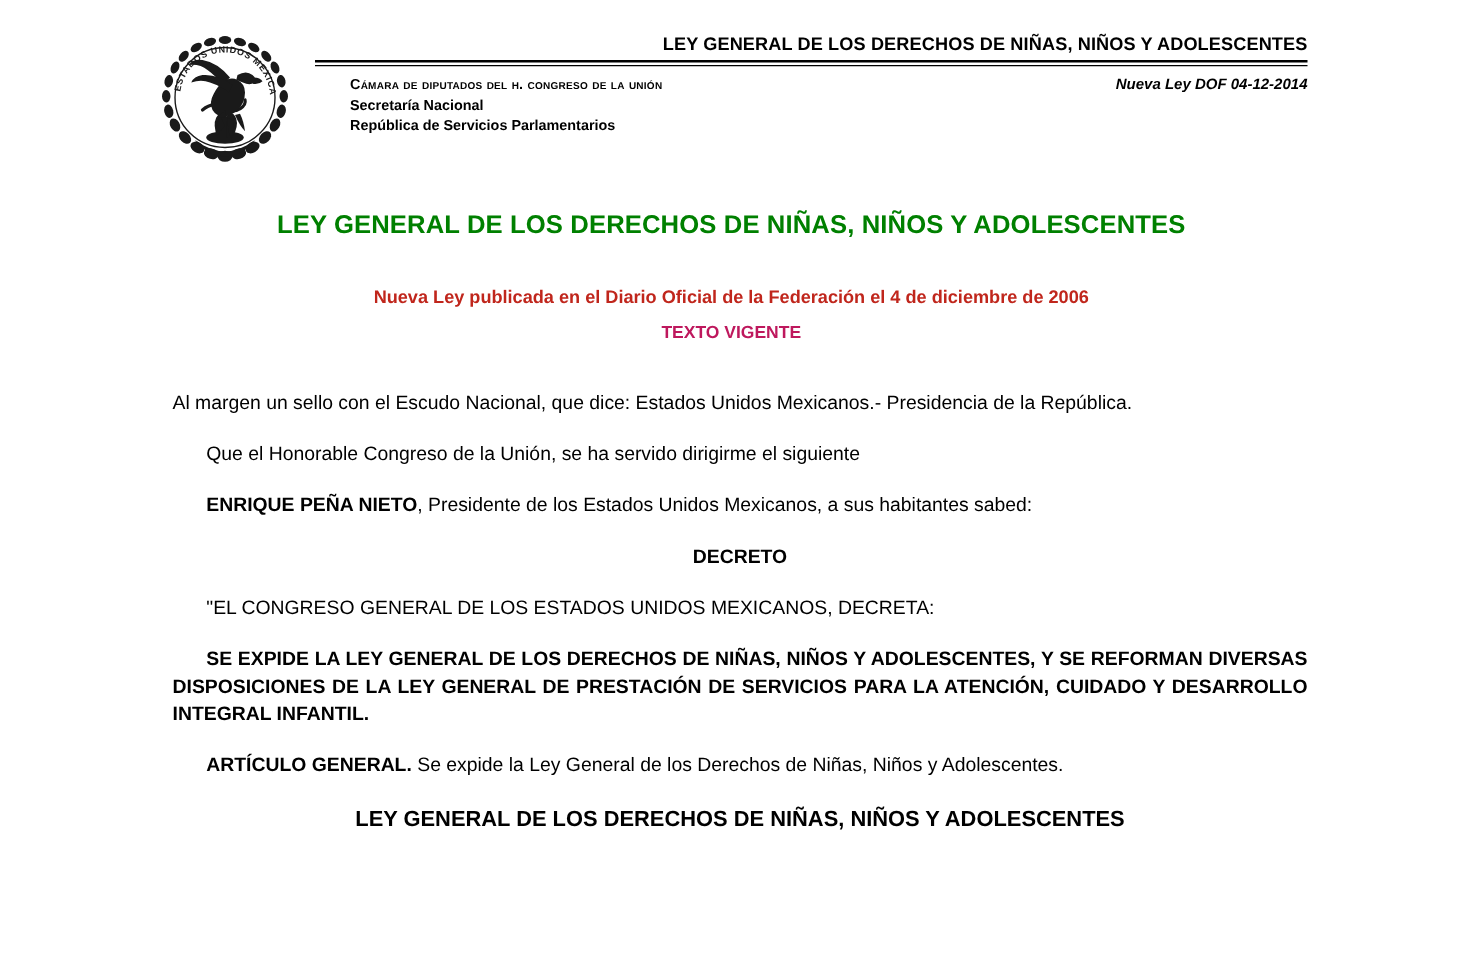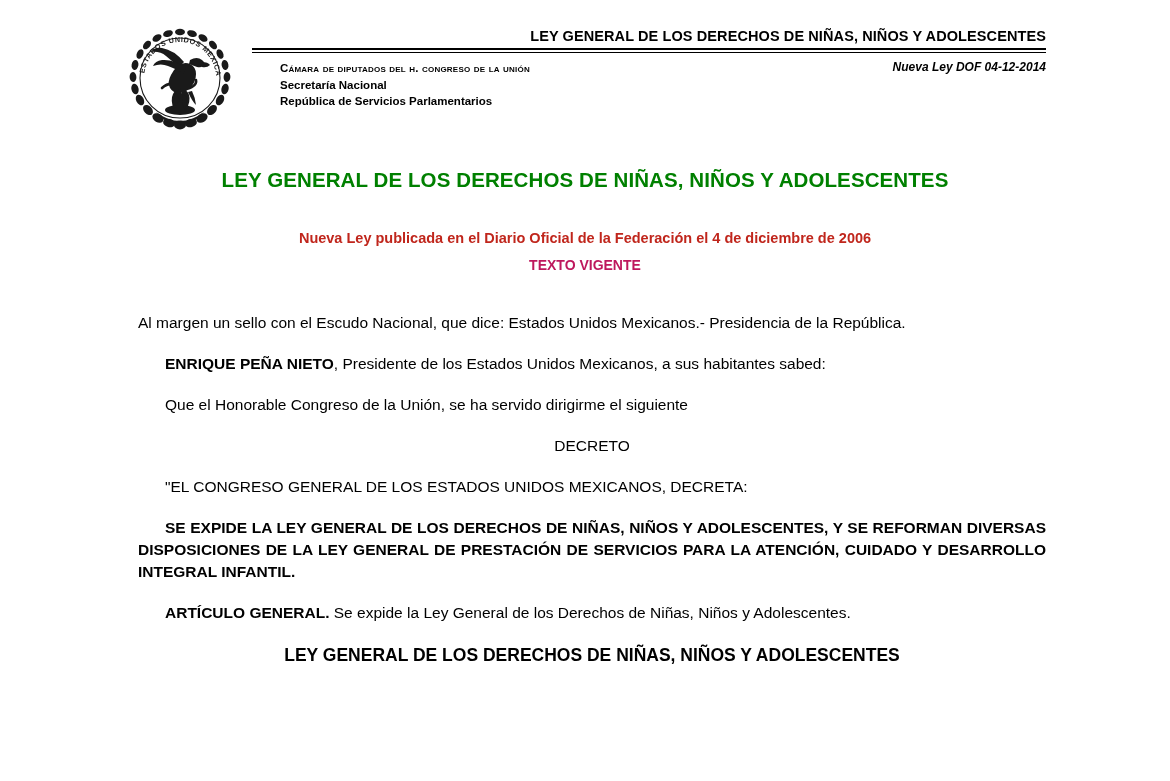--- a/index.html
+++ b/index.html
@@ -135,21 +135,21 @@
     line-height: 1.42;
     text-align: justify;
     text-justify: inter-word;
     margin: 0 0 19px 12px;
     color: #000;
   }
   .para.indent { text-indent: 27px; }
   .para.bold { font-weight: bold; }
   .para.center {
     text-align: center;
-    font-weight: normal;
+    font-weight: bold;
   }
   .para.center-title {
     text-align: center;
     font-weight: bold;
     font-size: 17.5px;
   }
   .lead-strong { font-weight: bold; }
 </style>
 </head>
 <body>
@@ -234,24 +234,24 @@
 </div>
 
 <div class="doc-title">LEY GENERAL DE LOS DERECHOS DE NIÑAS, NIÑOS Y ADOLESCENTES</div>
 <div class="texto-vigente">TEXTO VIGENTE</div>
 <div class="subtitle-red">Nueva Ley publicada en el Diario Oficial de la Federación el 4 de diciembre de 2006</div>
 
 <div class="body-area">
 
   <p class="para">Al margen un sello con el Escudo Nacional, que dice: Estados Unidos Mexicanos.- Presidencia de la República.</p>
 
+  <p class="para indent">Que el Honorable Congreso de la Unión, se ha servido dirigirme el siguiente</p>
+
   <p class="para indent"><span class="lead-strong">ENRIQUE PEÑA NIETO</span><span>, Presidente de los Estados Unidos Mexicanos, a sus habitantes sabed:</span></p>
 
-  <p class="para indent">Que el Honorable Congreso de la Unión, se ha servido dirigirme el siguiente</p>
-
   <p class="para center">DECRETO</p>
 
   <p class="para indent">"EL CONGRESO GENERAL DE LOS ESTADOS UNIDOS MEXICANOS, DECRETA:</p>
 
   <p class="para bold indent">SE EXPIDE LA LEY GENERAL DE LOS DERECHOS DE NIÑAS, NIÑOS Y ADOLESCENTES, Y SE REFORMAN DIVERSAS DISPOSICIONES DE LA LEY GENERAL DE PRESTACIÓN DE SERVICIOS PARA LA ATENCIÓN, CUIDADO Y DESARROLLO INTEGRAL INFANTIL.</p>
 
   <p class="para indent"><span class="lead-strong">ARTÍCULO GENERAL.</span><span> Se expide la Ley General de los Derechos de Niñas, Niños y Adolescentes.</span></p>
 
   <p class="para center-title">LEY GENERAL DE LOS DERECHOS DE NIÑAS, NIÑOS Y ADOLESCENTES</p>
 

